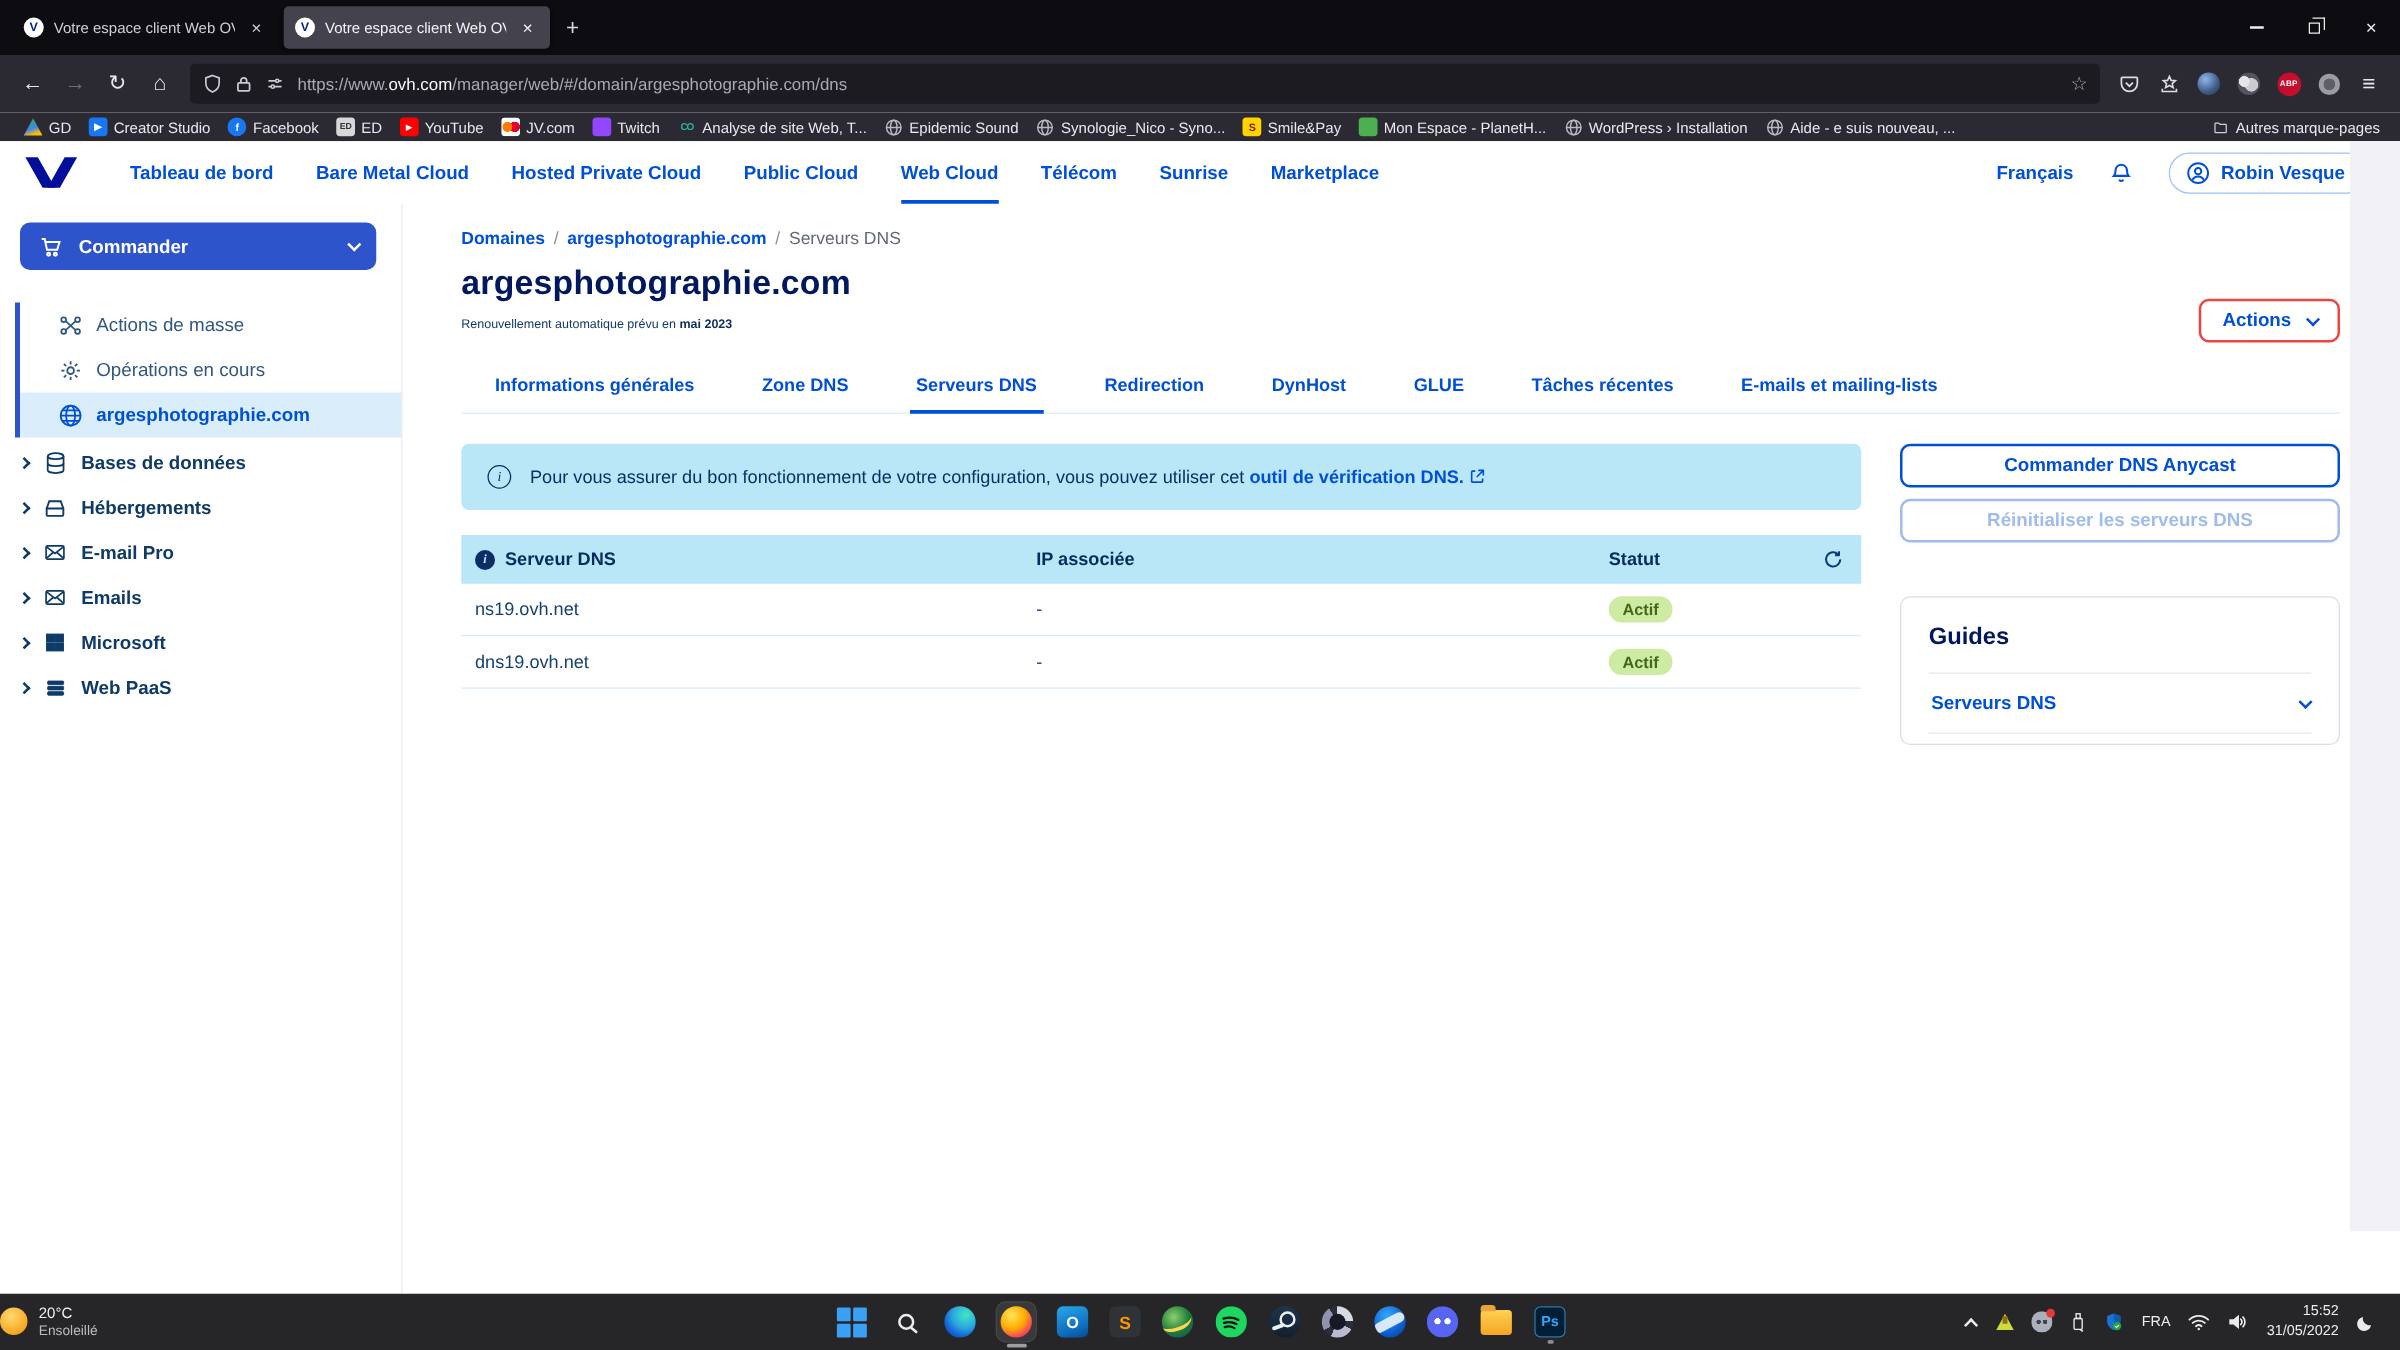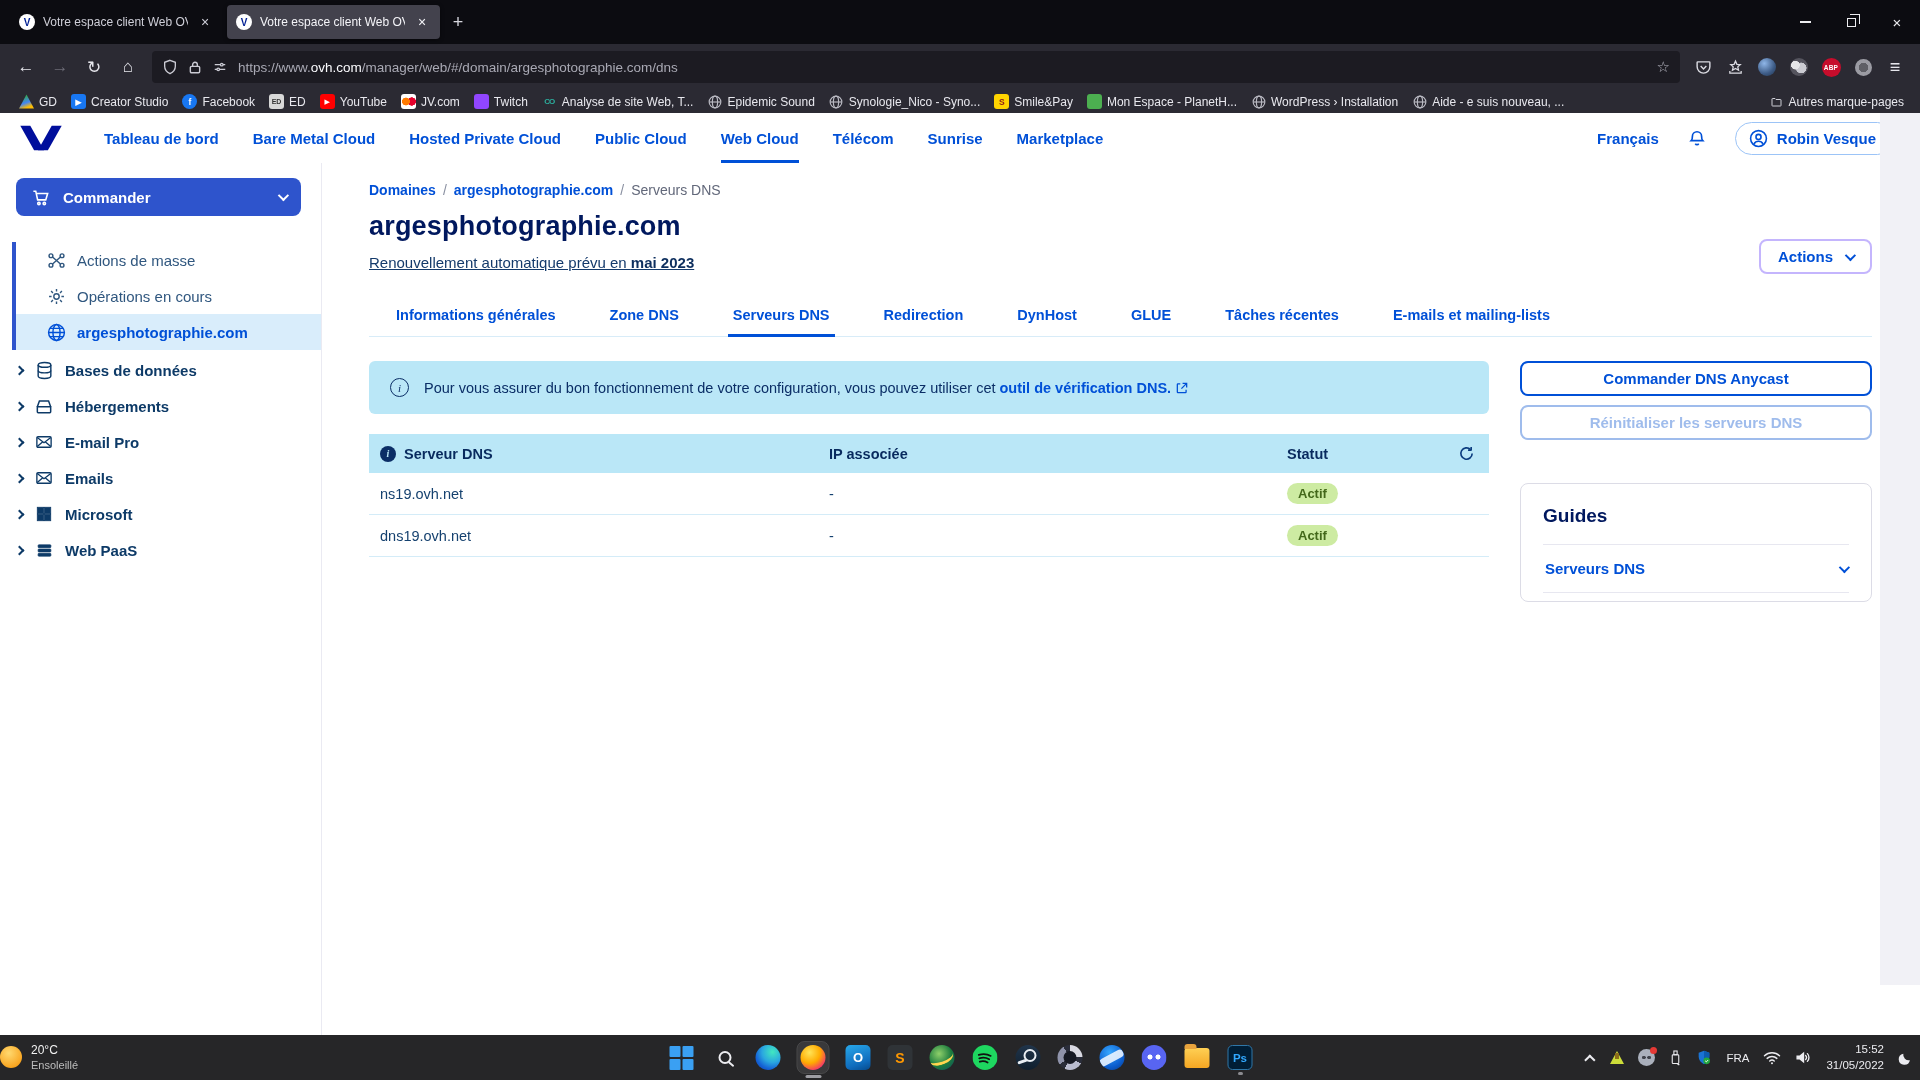--- a/index.html
+++ b/index.html
@@ -77,23 +77,23 @@
   .tsub .ticon svg { stroke:#30577f; }
   .tsub.selected { background:#d9edfb; color:#0050d7; font-weight:bold; }
   .tsub.selected .ticon svg { stroke:#0050d7; }
 
   main { flex:1; position:relative; padding:19px 48px 0 47px; }
   .breadcrumb { font-size:14px; display:flex; gap:7px; align-items:center; }
   .bc-link { color:#0050d7; font-weight:bold;text-align:center; }
   .bc-sep { color:#8a90a1; }
   .bc-current { color:#62687a; }
   h1 { font-size:27px; color:#00185e; margin-top:13px; letter-spacing:.2px; }
-  .subtitle { margin-top:12px; font-size:15px; color:#143a6b;text-decoration:underline; }
+  .subtitle { margin-top:12px; font-size:10px; color:#143a6b; }
   .subtitle b { color:#0e2f5e; }
-  .actions-btn { position:absolute; top:76px; right:48px; border:2px solid #c4b5fd; color:#0050d7; font-weight:bold; border-radius:8px; height:35px; padding:0 17px; display:flex; align-items:center; gap:12px; font-size:15px; background:#fff; }
+  .actions-btn { position:absolute; top:76px; right:48px; border:2px solid #ef4444; color:#0050d7; font-weight:bold; border-radius:8px; height:35px; padding:0 17px; display:flex; align-items:center; gap:12px; font-size:15px; background:#fff; }
   .actions-btn .chev { color:#0050d7; }
 
   .tabsrow { display:flex; margin-top:25px; border-bottom:1px solid #d8ecf8; }
   .ovhtab { padding:11px 27px 13px; color:#0050d7; font-weight:bold; font-size:14.5px; position:relative; white-space:nowrap; }
   .ovhtab.active::after { content:""; position:absolute; left:22px; right:22px; bottom:-1px; height:3px; background:#0050d7; }
 
   .contentgrid { display:grid; grid-template-columns:1120px 352px; gap:31px; margin-top:24px; align-items:start; }
   .banner { background:#bae7f7; border-radius:6px; display:flex; align-items:center; gap:15px; padding:17px 21px; font-size:14.5px; color:#0b2e66; }
   .icircle { width:19px; height:19px; border-radius:50%; border:1.6px solid #0b2e66; display:flex; align-items:center; justify-content:center; font-size:11px; font-style:italic; font-family:"Liberation Serif",serif; flex-shrink:0; }
   .banner a { color:#0050d7; font-weight:bold; text-decoration:none; }
@@ -148,21 +148,21 @@
   .ic-steam::before { content:""; position:absolute; width:10px; height:3px; background:#e9eef3; left:2px; bottom:7px; transform:rotate(-20deg); border-radius:2px; }
   .ic-obs { width:25px; height:25px; border-radius:50%; background:conic-gradient(#d9d9e2 0 24%,#2a2d3a 24% 33%,#b9bcd0 33% 57%,#2a2d3a 57% 66%,#8f93ab 66% 91%,#2a2d3a 91%); position:relative; }
   .ic-obs::after { content:""; position:absolute; inset:6px; border-radius:50%; background:#171a24; }
   .ic-bnet { width:25px; height:25px; border-radius:50%; background:radial-gradient(circle at 40% 30%,#36a7ff,#0c5fd0 60%,#063a8c); position:relative; overflow:hidden; }
   .ic-bnet::after { content:""; position:absolute; width:26px; height:8px; background:#eaf4ff; transform:rotate(-28deg); top:9px; left:-1px; border-radius:4px; opacity:.9; }
   .ic-discord { width:25px; height:25px; border-radius:50%; background:radial-gradient(circle at 34% 48%,#fff 11%,transparent 13%),radial-gradient(circle at 66% 48%,#fff 11%,transparent 13%),#5865f2; }
   .ic-folder { width:25px; height:20px; background:linear-gradient(180deg,#ffd054,#f5a623); border-radius:3px; position:relative; }
   .ic-folder::before { content:""; position:absolute; top:-4px; left:0; width:12px; height:5px; background:#e8a33d; border-radius:3px 3px 0 0; }
   .ic-ps { width:25px; height:25px; border-radius:5px; background:#001e36; border:1.5px solid #2f77a8; color:#31a8ff; font-weight:bold; font-size:11.5px; display:flex; align-items:center; justify-content:center; }
 
-  .tray { margin-left:auto; display:flex; align-items:center; gap:14px; padding-right:7px; color:#ececf0; }
+  .tray { margin-left:auto; display:flex; align-items:center; gap:14px; padding-right:20px; color:#ececf0; }
   .tray-chev { width:8px; height:8px; border-left:2px solid #ececf0; border-top:2px solid #ececf0; transform:rotate(45deg) translateY(3px); }
   .ic-flask { width:0; height:0; border-left:7px solid transparent; border-right:7px solid transparent; border-bottom:13px solid #cddc39; position:relative; }
   .ic-flask::after { content:""; position:absolute; left:-2px; top:2px; width:4px; height:6px; background:#8d6e1a; }
   .ic-dctray { width:17px; height:17px; border-radius:50%; background:radial-gradient(circle at 35% 50%,#40434c 12%,transparent 14%),radial-gradient(circle at 65% 50%,#40434c 12%,transparent 14%),#aab0bc; position:relative; }
   .ic-dctray::after { content:""; position:absolute; width:7px; height:7px; border-radius:50%; background:#e53935; top:-2px; right:-2px; }
   .tray svg { display:block; }
   .tray-lang { font-size:11.5px; }
   .tray-clock { text-align:right; font-size:11.5px; line-height:1.35; }
 </style>
 </head>

